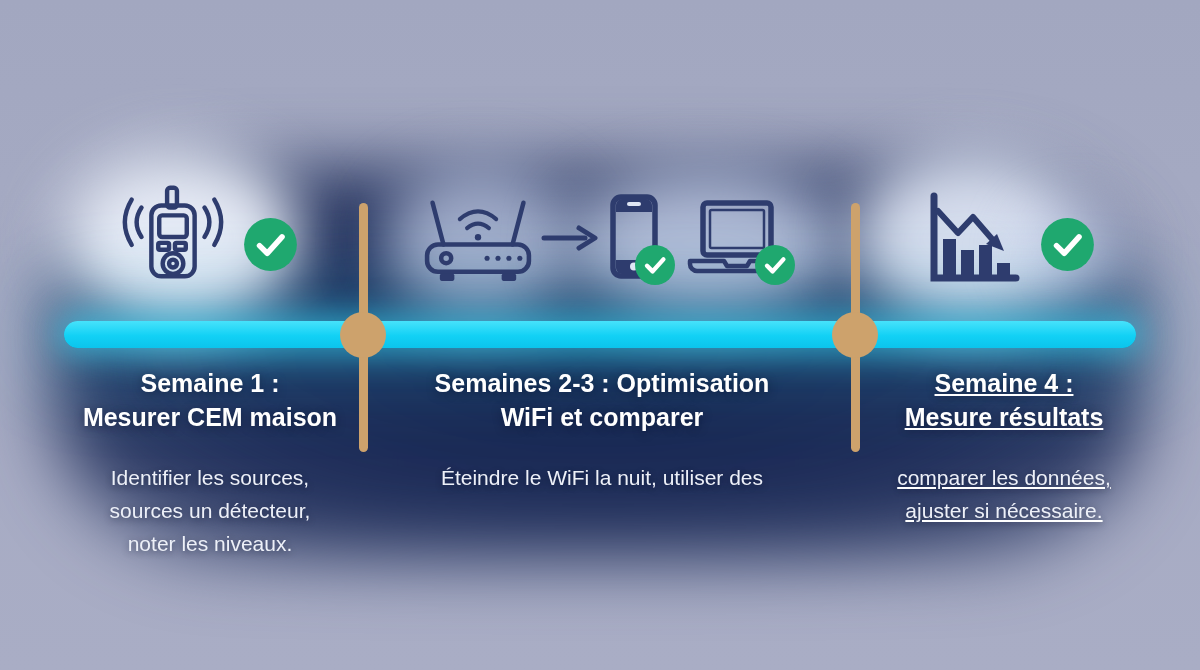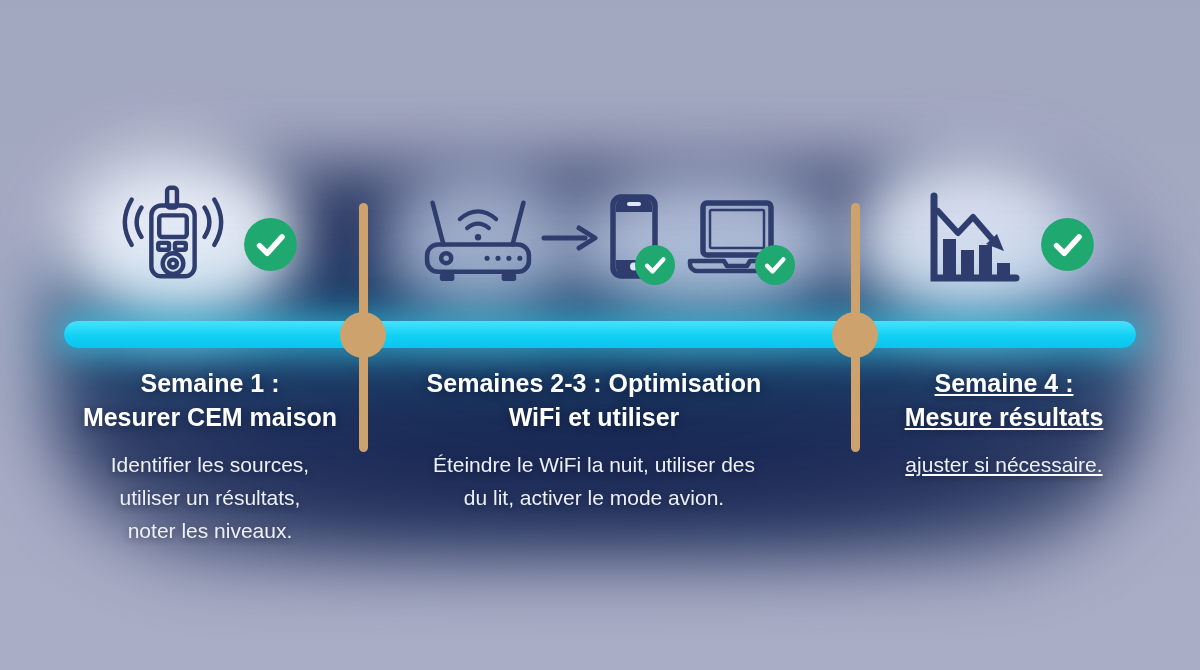--- a/index.html
+++ b/index.html
@@ -49,28 +49,28 @@
   .ic-phone{left:610px;top:194px;width:48px;height:85px;}
   .ic-laptop{left:684px;top:199px;width:106px;height:76px;}
   .ic-chart{left:924px;top:191px;width:97px;height:100px;}
   .ic-check-1{left:243px;top:217px;width:55px;height:55px;}
   .ic-check-3{left:1040px;top:217px;width:55px;height:55px;}
   .ic-badge-phone{left:635px;top:245px;width:40px;height:40px;}
   .ic-badge-laptop{left:755px;top:245px;width:40px;height:40px;}
 
   .step{position:absolute;top:366px;text-align:center;color:#fff;}
   .step-1{left:38px;width:344px;text-align:center;}
-  .step-2{left:390px;width:408px;}
+  .step-2{left:398px;width:408px;}
   .step-3{left:838px;width:332px;text-decoration:underline;}
   .step-title{
     font-size:25px;font-weight:700;line-height:34px;color:#ffffff;
     text-shadow:0 2px 8px rgba(8,16,40,.5);
   }
   .step-desc{
-    margin-top:14px;font-size:21px;font-weight:400;line-height:33px;color:#edf0f8;
+    margin-top:27px;font-size:21px;font-weight:400;line-height:33px;color:#edf0f8;
     text-shadow:0 2px 7px rgba(8,16,40,.45);
   }
 </style>
 </head>
 <body>
 
 <div class="stage">
 
   <div class="dark-band"></div>
 
@@ -163,39 +163,39 @@
     <path d="M30,52 L44,66 L71,36" fill="none" stroke="#ffffff" stroke-width="10" stroke-linecap="round" stroke-linejoin="round"></path>
   </svg>
 
   <div class="step step-1">
     <div class="step-title">
       <div>Semaine 1 :</div>
       <div>Mesurer CEM maison</div>
     </div>
     <div class="step-desc">
       <div>Identifier les sources,</div>
-      <div>utiliser un résultats,</div>
+      <div>sources un détecteur,</div>
       <div>noter les niveaux.</div>
     </div>
   </div>
 
   <div class="step step-2">
     <div class="step-title">
       <div>Semaines 2-3 : Optimisation</div>
-      <div>WiFi et utiliser</div>
+      <div>WiFi et comparer</div>
     </div>
     <div class="step-desc">
       <div>Éteindre le WiFi la nuit, utiliser des</div>
-      <div>du lit, activer le mode avion.</div>
     </div>
   </div>
 
   <div class="step step-3">
     <div class="step-title">
       <div>Semaine 4 :</div>
       <div>Mesure résultats</div>
     </div>
     <div class="step-desc">
+      <div>comparer les données,</div>
       <div>ajuster si nécessaire.</div>
     </div>
   </div>
 
 </div>
 
 </body></html>

